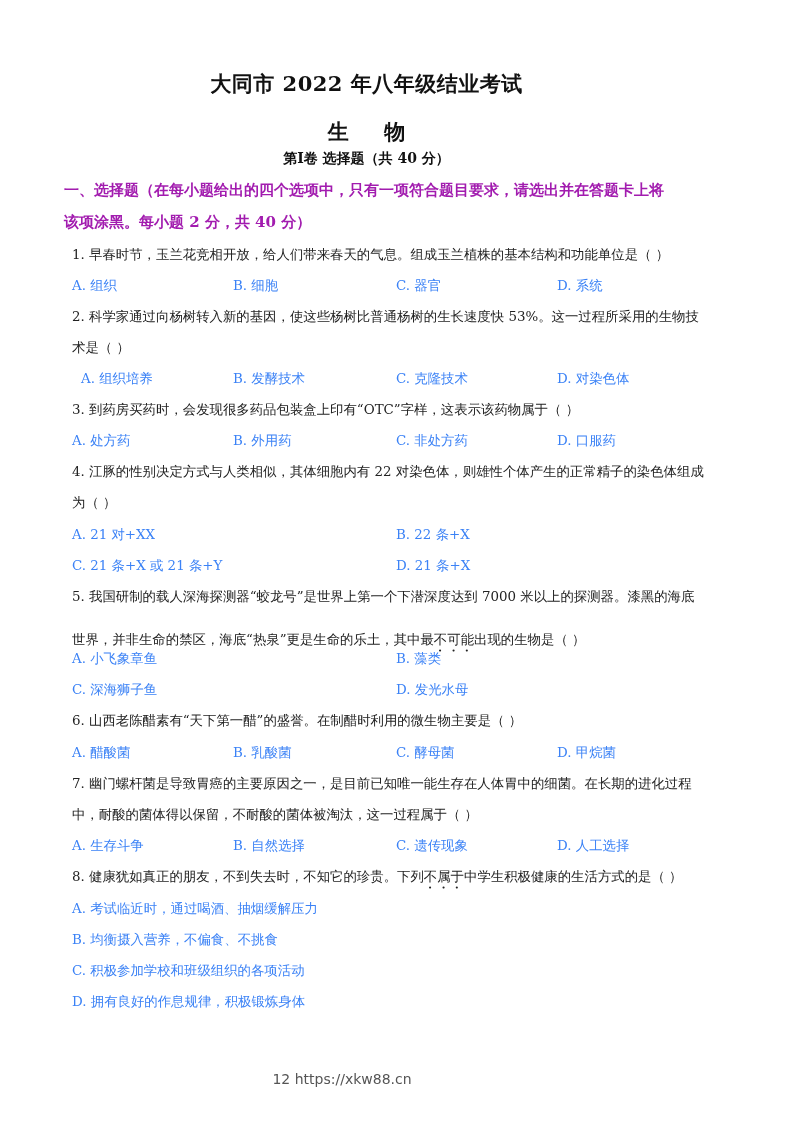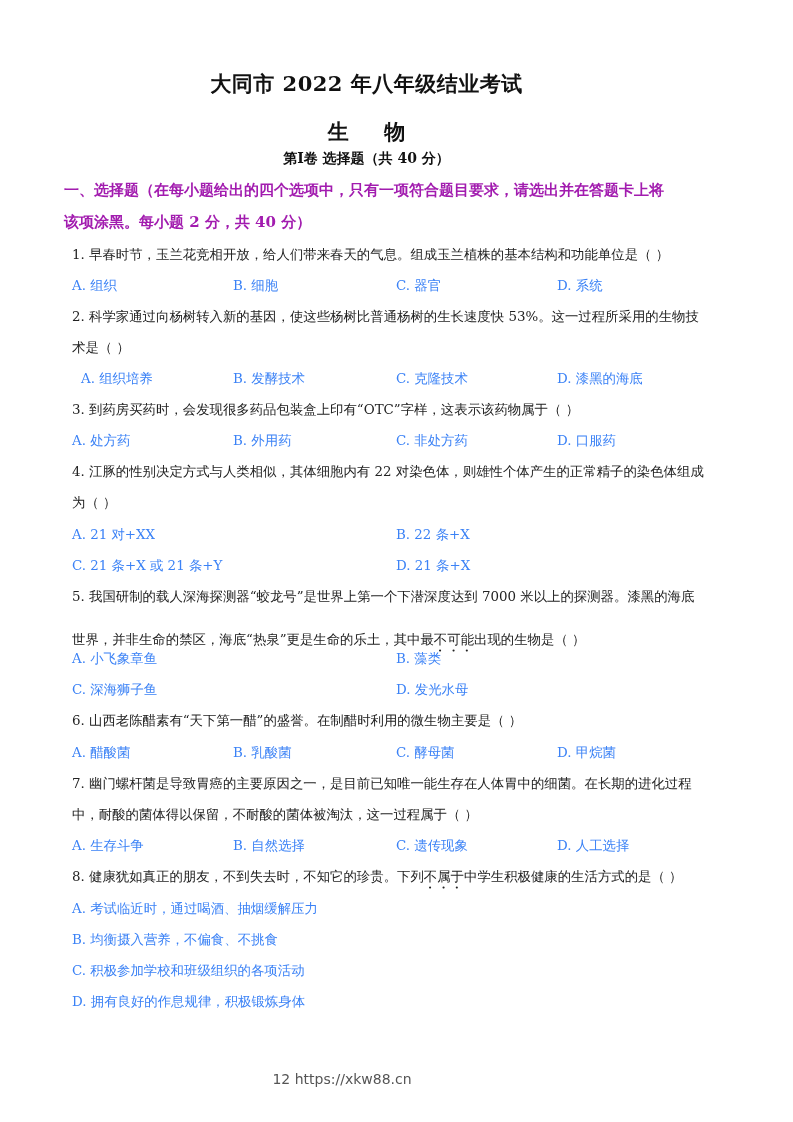--- a/index.html
+++ b/index.html
@@ -33,21 +33,21 @@
   <div class="opt" style="top:277px;left:72px;">A. 组织</div>
   <div class="opt" style="top:277px;left:233px;text-align:center;">B. 细胞</div>
   <div class="opt" style="top:277px;left:396px;">C. 器官</div>
   <div class="opt" style="top:277px;left:557px;">D. 系统</div>
 
   <div class="line" style="top:308px;">2. 科学家通过向杨树转入新的基因，使这些杨树比普通杨树的生长速度快 53%。这一过程所采用的生物技</div>
   <div class="line" style="top:339px;">术是（        ）</div>
   <div class="opt" style="top:370px;left:81px;">A.  组织培养</div>
   <div class="opt" style="top:370px;left:233px;">B.  发酵技术</div>
   <div class="opt" style="top:370px;left:396px;">C.  克隆技术</div>
-  <div class="opt" style="top:370px;left:557px;">D.  漆黑的海底</div>
+  <div class="opt" style="top:370px;left:557px;">D.  对染色体</div>
 
   <div class="line" style="top:401px;">3. 到药房买药时，会发现很多药品包装盒上印有“OTC”字样，这表示该药物属于（        ）</div>
   <div class="opt" style="top:432px;left:72px;">A.  处方药</div>
   <div class="opt" style="top:432px;left:233px;">B.  外用药</div>
   <div class="opt" style="top:432px;left:396px;">C.  非处方药</div>
   <div class="opt" style="top:432px;left:557px;">D.  口服药</div>
 
   <div class="line" style="top:463px;">4. 江豚的性别决定方式与人类相似，其体细胞内有 22 对染色体，则雄性个体产生的正常精子的染色体组成</div>
   <div class="line" style="top:494px;">为（        ）</div>
   <div class="opt" style="top:526px;left:72px;">A.  21 对+XX</div>

